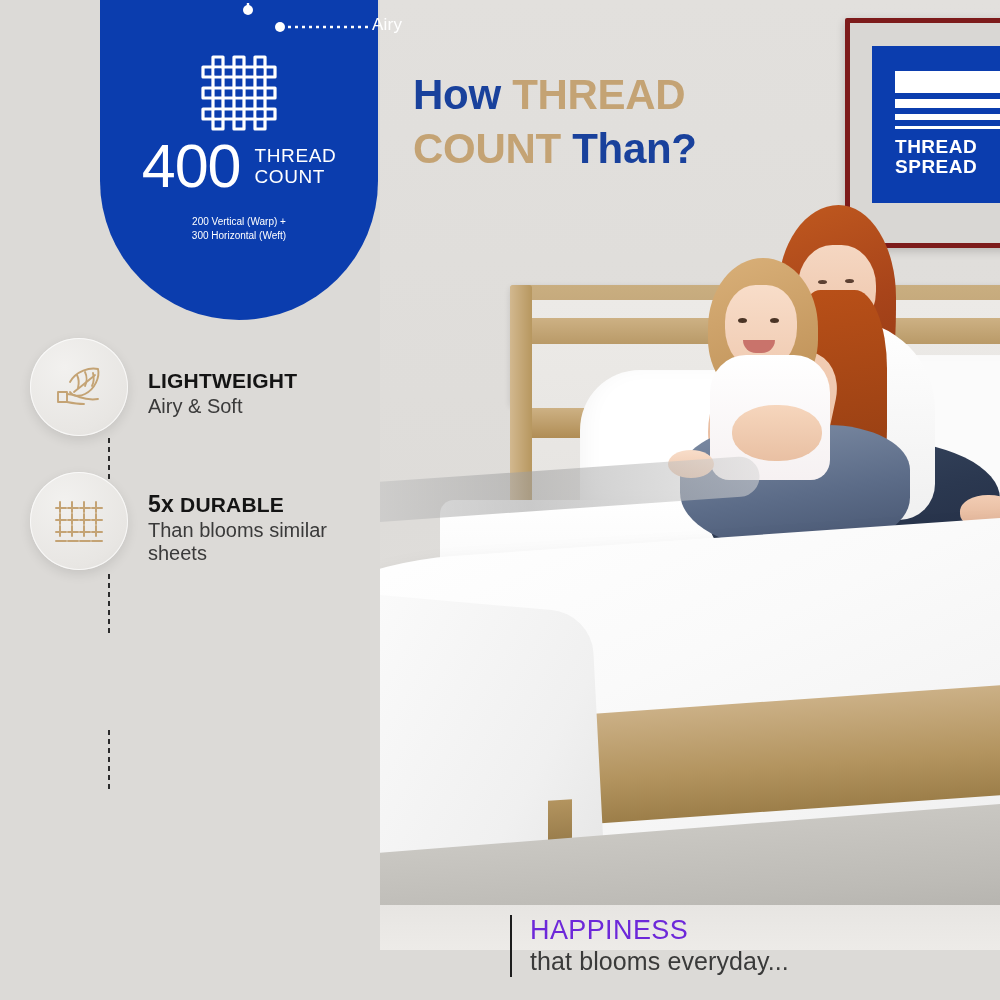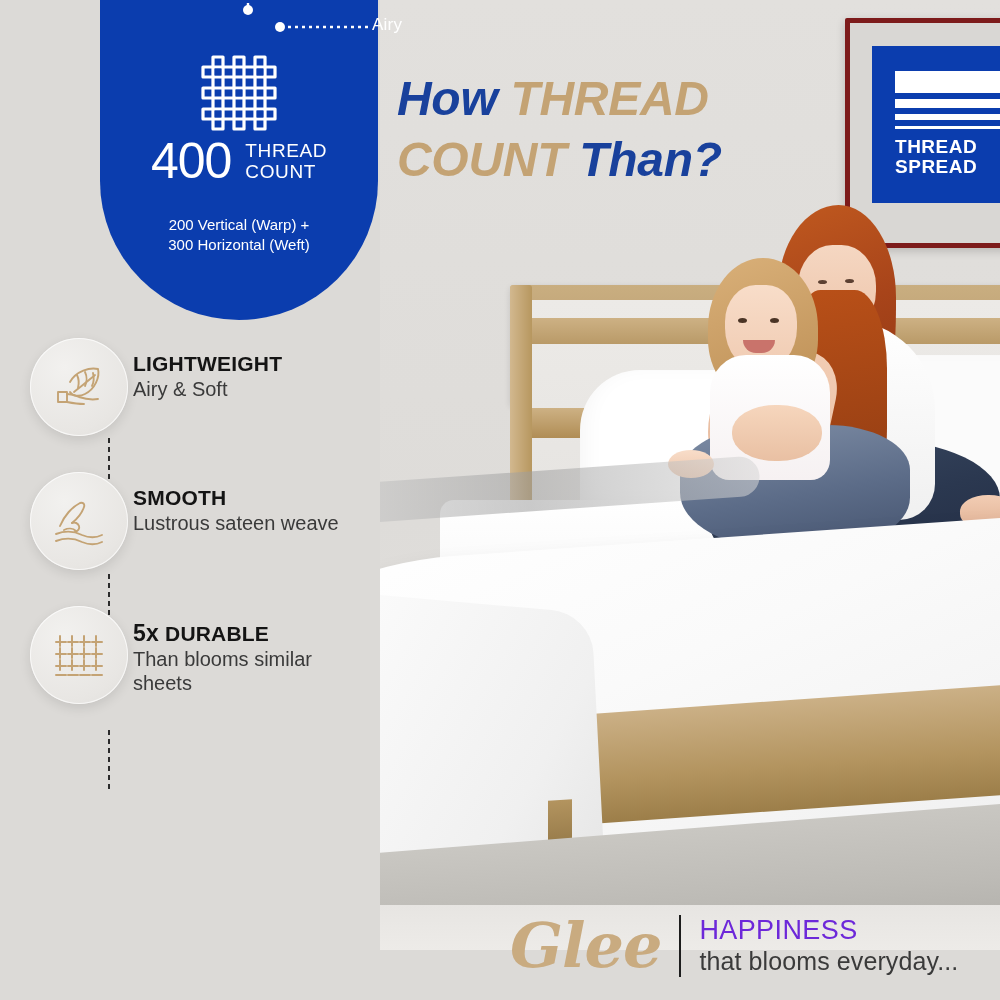--- a/index.html
+++ b/index.html
@@ -119,34 +119,34 @@
   .badge { position:absolute; left:100px; top:-40px; width:278px; height:360px;
            background:#0b3dae; border-radius: 0 0 139px 139px; }
   .badge-inner { position:absolute; inset:0; padding-top:40px; }
 
   .weave-icon { position:absolute; left:50%; top:85px; transform:translateX(-50%); }
   .lead { position:absolute; }
   .lead-label { color:#fff; font-size:17px; font-weight:400; letter-spacing:.2px; }
 
   .count-row { position:absolute; left:0; right:0; top:178px; display:flex;
                align-items:center; justify-content:center; gap:14px; }
-  .count-num { color:#fff; font-size:50px; font-weight:300; line-height:.92; letter-spacing:-1px; }
+  .count-num { color:#fff; font-size:61px; font-weight:300; line-height:.92; letter-spacing:-1px; }
   .count-words { color:#fff; font-size:19px; font-weight:300; line-height:1.12; letter-spacing:.6px; }
   .count-sub { position:absolute; left:0; right:0; top:255px; text-align:center; color:#fff;
-               font-size:15px; font-weight:300; line-height:1.35; }
-
-  
-  .headline { position:absolute; left:397px; top:68px; width:420px;
-              font-size:48px; font-weight:bold; line-height:1.28; letter-spacing:-.3px;font-style:italic; }
+               font-size:10px; font-weight:300; line-height:1.35; }
+
+  
+  .headline { position:absolute; left:413px; top:68px; width:420px;
+              font-size:42px; font-weight:bold; line-height:1.28; letter-spacing:-.3px; }
   .hl-blue { color:#19419c; }
   .hl-gold { color:#c4a374; }
 
   
   .features { position:absolute; left:30px; top:338px; width:330px; }
-  .feat { position:relative; display:flex; align-items:flex-start; gap:5px; margin-bottom:36px; }
+  .feat { position:relative; display:flex; align-items:center; gap:20px; margin-bottom:36px; }
   .feat:last-child { margin-bottom:0; }
   .circle { position:relative; flex:0 0 auto; width:98px; height:98px; border-radius:50%;
             background: radial-gradient(circle at 35% 30%, #f2f1ef 0%, #e8e6e3 70%, #dfddda 100%);
             box-shadow: 0 4px 12px rgba(0,0,0,.10), inset 0 0 0 1px rgba(255,255,255,.7);
             display:flex; align-items:center; justify-content:center; }
   .feat-text { padding-top:14px; }
   .feat-title { font-size:21px; font-weight:bold; color:#141414; letter-spacing:.2px; line-height:1.14; }
   .feat-title .pre { font-size:23px; }
   .feat-sub { font-size:20px; color:#3a3a3a; line-height:1.17; margin-top:2px; }
   .connector { position:absolute; left:78px; width:2px;
@@ -302,37 +302,20 @@
             <path d="M17 40c5 1 11 2 17 2"></path>
           </g>
         </svg>
       </div>
       <div class="feat-text">
         <div class="feat-title">LIGHTWEIGHT</div>
         <div class="feat-sub">Airy &amp; Soft</div>
       </div>
     </div>
 
-    <div class="feat">
-      <div class="circle">
-        <svg width="58" height="50" viewBox="0 0 58 50">
-          <g fill="none" stroke="#c4a374" stroke-width="1.9" stroke-linecap="round" stroke-linejoin="round">
-            <path d="M10 30c4-10 12-19 20-23 3-1 5 1 4 4-2 6-7 12-12 16"></path>
-            <path d="M22 27c3-1 6 0 7 3 1 3-1 5-4 6"></path>
-            <path d="M14 34c4-2 9-2 12 1"></path>
-            <path d="M6 38c8-3 18-3 26 1 7 3 14 3 20 0"></path>
-            <path d="M6 45c8-3 18-3 26 1 7 3 14 3 20 0"></path>
-          </g>
-        </svg>
-      </div>
-      <div class="feat-text">
-        <div class="feat-title">SMOOTH</div>
-        <div class="feat-sub">Lustrous sateen weave</div>
-      </div>
-    </div>
 
     <div class="feat">
       <div class="circle">
         <svg width="54" height="54" viewBox="0 0 54 54">
           <g stroke="#c4a374" stroke-width="2" stroke-linecap="round">
             <line x1="8" y1="8" x2="8" y2="18"></line>
               <line x1="20" y1="8" x2="20" y2="18"></line>
             <line x1="32" y1="8" x2="32" y2="18"></line>
               <line x1="44" y1="8" x2="44" y2="18"></line>
             <line x1="4" y1="14" x2="14" y2="14"></line>
@@ -364,21 +347,20 @@
       </div>
       <div class="feat-text">
         <div class="feat-title"><span class="pre">5x</span><span> DURABLE</span></div>
         <div class="feat-sub">Than blooms similar sheets</div>
       </div>
     </div>
 
   </div>
 
   <div class="footer">
-    <div class="glee">Glee</div>
     <div class="divider"></div>
     <div>
       <div class="tagline-1">HAPPINESS</div>
       <div class="tagline-2">that blooms everyday...</div>
     </div>
   </div>
 
 </div>
 
 </body></html>

